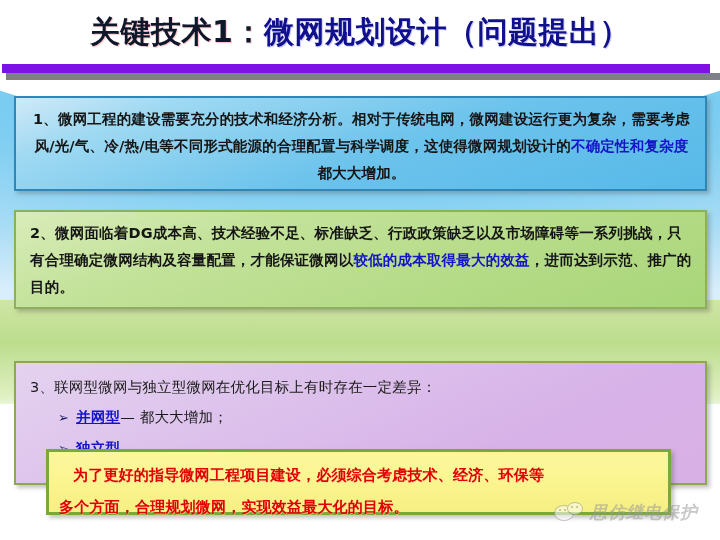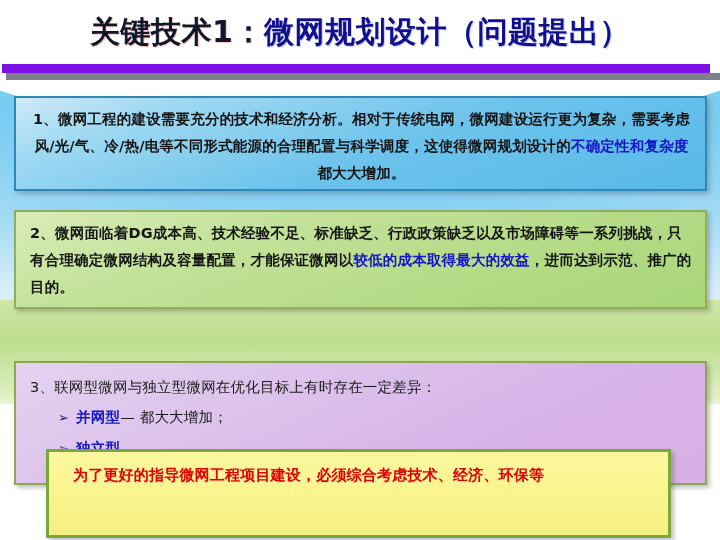--- a/index.html
+++ b/index.html
@@ -177,31 +177,32 @@
   }
   .bullet-mark {
     color: #16166e;
     font-size: 13px;
     margin-right: 7px;
     line-height: 30px;
   }
   .bullet-key {
     color: #1414c8;
     font-weight: bold;
+    text-decoration: underline;
   }
   .bullet-rest {
     color: #1a1a1a;
   }
 
   
   #box-4 {
     left: 46px;
     top: 449px;
     width: 625px;
-    height: 89px;
+    height: 66px;
     border: 3px solid #7aa83c;
     background: linear-gradient(180deg, #fcf79e 0%, #fbf590 45%, #f6ef82 100%);
     padding: 7px 10px 4px 10px;
     z-index: 4;
   }
   #box-4 .box-text {
     color: #e00000;
     font-weight: bold;
     font-size: 15px;
     line-height: 32px;
@@ -286,16 +287,28 @@
       <span class="bullet-rest"> — 都大大增加；</span>
     </div>
     <div class="box-text bullet-row">
       <span class="bullet-mark">➢</span>
       <span class="bullet-key">独立型</span>
     </div>
   </div>
 
   <div class="box" id="box-4">
     <div class="box-text line-1">为了更好的指导微网工程项目建设，必须综合考虑技术、经济、环保等</div>
-  </div>
-
+    <div class="box-text">多个方面，合理规划微网，实现效益最大化的目标。</div>
+  </div>
+
+  <div class="watermark">
+    <span class="wm-icon">
+      <span class="b1"></span>
+      <span class="b2"></span>
+      <span class="d d1"></span>
+        <span class="d d2"></span>
+      <span class="d d3"></span>
+        <span class="d d4"></span>
+    </span>
+    <span class="wm-text">思仿继电保护</span>
+  </div>
 
 </div>
 
 </body></html>

